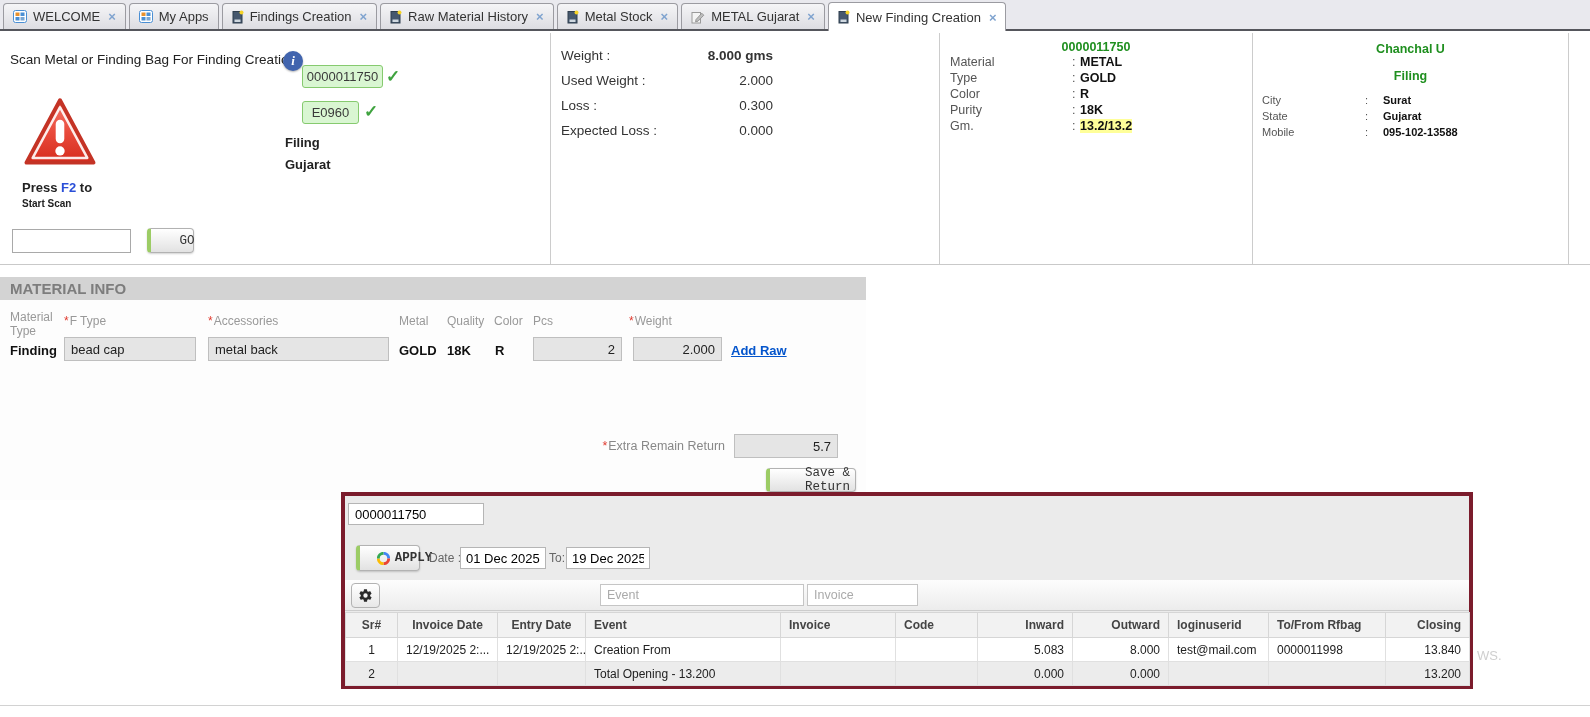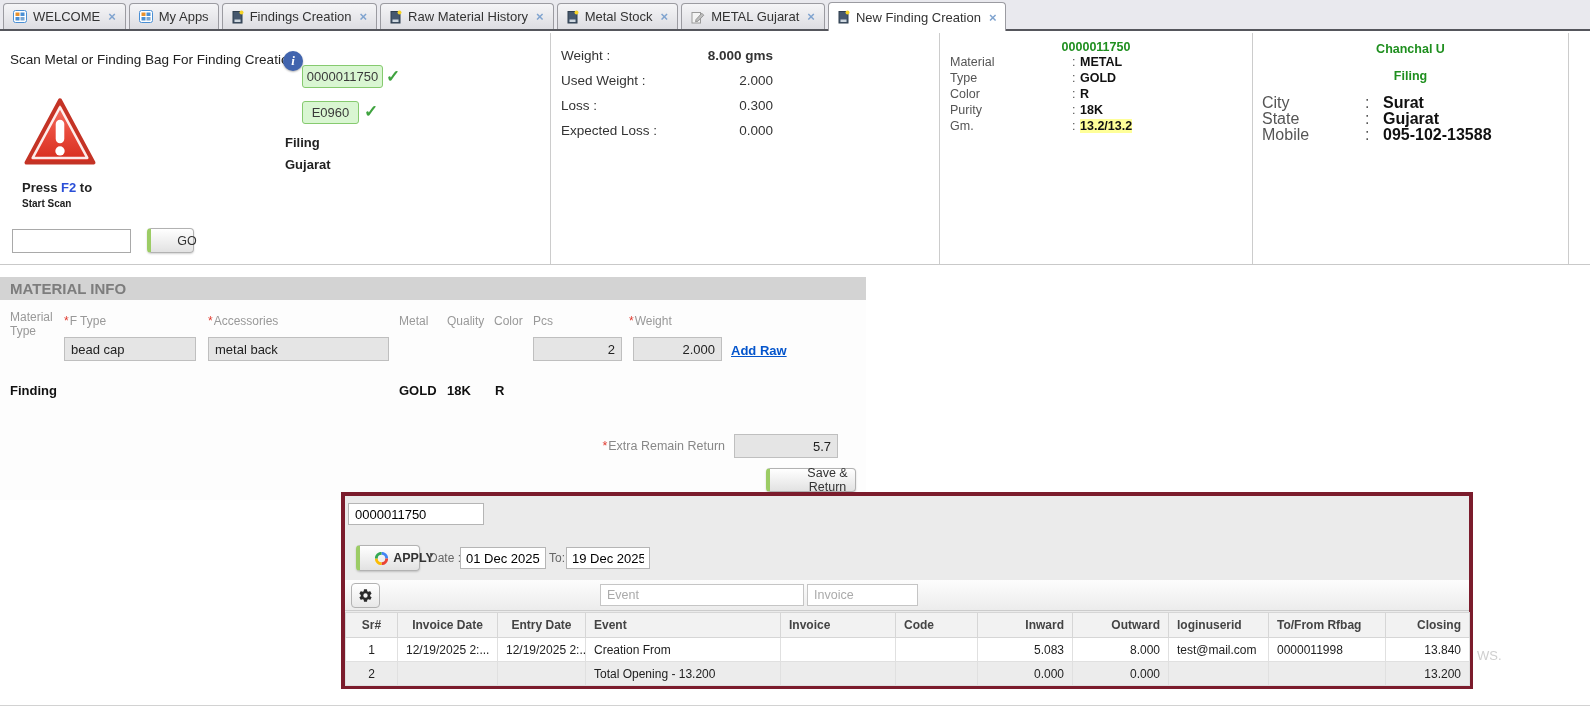--- a/index.html
+++ b/index.html
@@ -42,52 +42,52 @@
   .scan-process  { left:285px; top:102px; font-weight:bold; font-size:13px; color:#222; }
   .scan-location { left:285px; top:124px; font-weight:bold; font-size:13px; color:#222; }
   .warn-icon { left:21px; top:60px; }
   .press1 { left:22px; top:147px; font-weight:bold; font-size:13px; color:#222; }
   .press1 .fkey { color:#2a4fd8; }
   .press2 { left:22px; top:165px; font-weight:bold; font-size:10px; color:#222; }
   .scan-input { left:12px; top:196px; width:119px; height:24px;
     border:1px solid #a9a9a9; padding:0 5px; font-size:13px; font-family:inherit; }
   .accent-btn { background:linear-gradient(#ffffff,#e2e2e2); border:1px solid #b2b2b2;
     border-left:4px solid #9ccc65; border-radius:4px; box-shadow:0 1px 2px rgba(0,0,0,.18);
-    font-size:12.5px; color:#333; font-family:Liberation Sans, sans-serif; display:flex; align-items:center; justify-content:center; gap:5px;padding-left:36px; }
+    font-size:12.5px; color:#333; font-family:Liberation Mono, monospace; display:flex; align-items:center; justify-content:center; gap:5px;padding-left:36px; }
   .go-btn { left:147px; top:195px; width:42px; height:25px; }
   
   .weights { position:absolute; left:10px; top:10px; width:212px; }
   .wrow { display:flex; height:25px; align-items:center; font-size:13.5px; color:#333;gap:35px; }
   .wval { margin-left:auto; text-align:right; }
   .wval.b { font-weight:bold; }
   
   .md-code { left:0; top:7px; width:100%; text-align:center; color:#1f8f1f; font-weight:bold; font-size:12.5px; }
   .mdrows { position:absolute; left:10px; top:22px; width:290px; }
   .mdrow { position:relative; height:16px; font-size:12.5px; color:#555; }
   .mdrow .lbl { position:absolute; left:0; }
   .mdrow .cln { position:absolute; left:122px; }
   .mdrow .val { position:absolute; left:130px; font-weight:bold; color:#111; }
   .val.hl { background:#ffff99; }
   
   .ct-name { left:0; top:9px; width:100%; text-align:center; color:#1f8f1f; font-weight:bold; font-size:12.5px; }
   .ct-proc { left:0; top:36px; width:100%; text-align:center; color:#1f8f1f; font-weight:bold; font-size:12.5px; }
   .ctrows { position:absolute; left:9px; top:61px; width:300px; }
-  .ctrow { position:relative; height:16px; font-size:16px; color:#555; }
+  .ctrow { position:relative; height:16px; font-size:11px; color:#555; }
   .ctrow .lbl { position:absolute; left:0; }
   .ctrow .cln { position:absolute; left:103px; }
   .ctrow .val { position:absolute; left:121px; font-weight:bold; color:#111; }
   
   .matinfo { position:absolute; left:0; top:277px; width:866px; height:223px; background:#fdfdfd; }
   .matinfo-header { height:23px; background:#d3d3d3; color:#7d7d7d; font-weight:bold;
     font-size:15px; line-height:23px; padding-left:10px; }
   .flabel { position:absolute; font-size:12px; color:#999; }
   .req { color:#e03a2f; margin-right:1px; }
   .mi-input { position:absolute; height:24px; border:1px solid #bfbfbf; padding:4px 6px;
     font-size:13px; font-family:inherit; color:#222; background:#e5e5e5; }
-  .mi-val { position:absolute; font-weight:bold; font-size:13px; color:#111;margin-top:40px; }
+  .mi-val { position:absolute; font-weight:bold; font-size:13px; color:#111; }
   .num { text-align:right; }
   .addraw { position:absolute; left:731px; top:66px; color:#0455cc; font-weight:bold;
     font-size:13px; text-decoration:underline; }
   .extra-label { position:absolute; right:141px; top:162px; font-size:12.5px; color:#888; }
   .extra-input { left:734px; top:157px; width:104px; }
   .save-btn { position:absolute; left:766px; top:191px; width:90px; height:24px; }
   
   .histpanel { position:absolute; left:341px; top:492px; width:1132px; height:197px;
     border:4px solid #7b1c2c; background:#ebebeb; }
   .hp-baginput { left:3px; top:7px; width:136px; height:22px; border:1px solid #b5b5b5;

